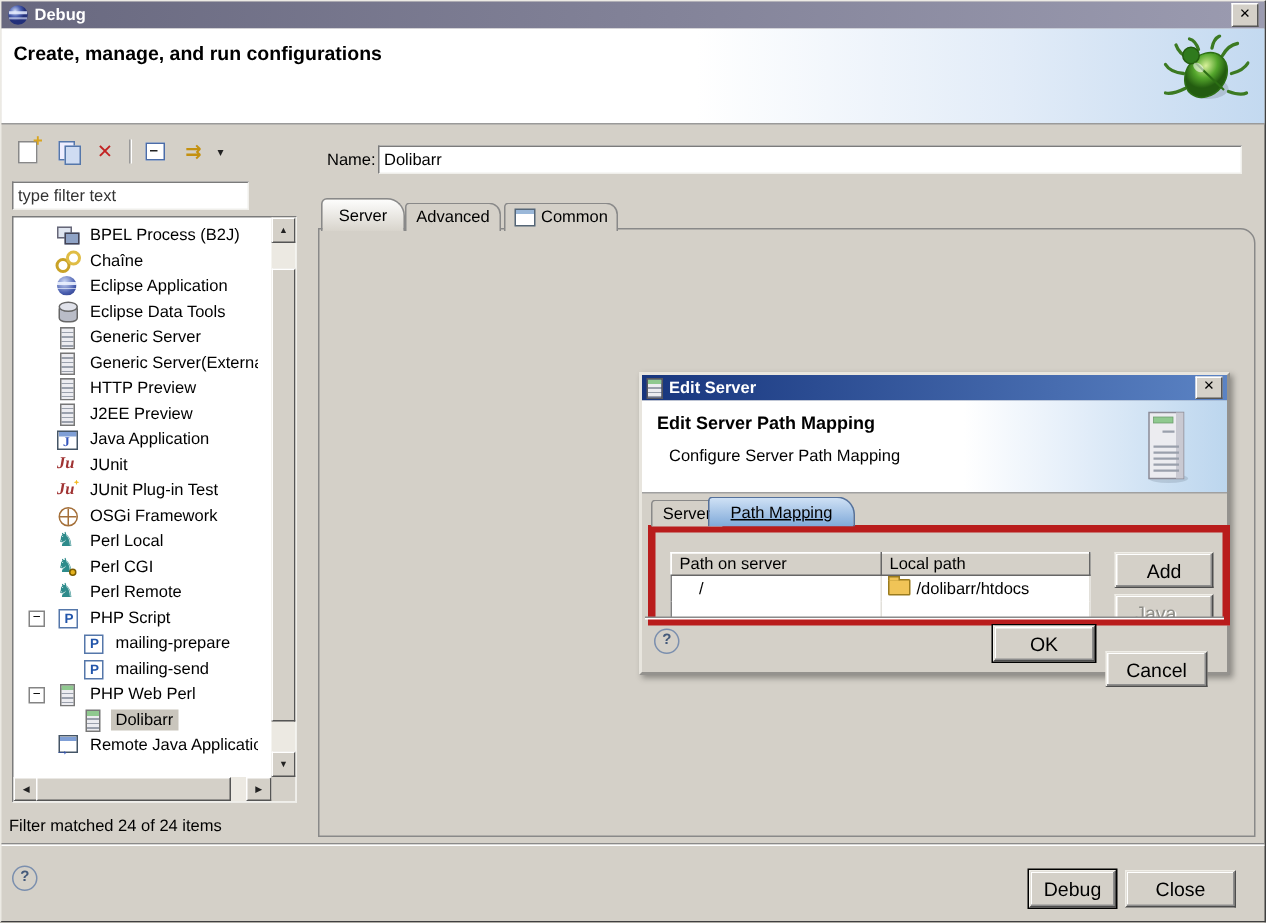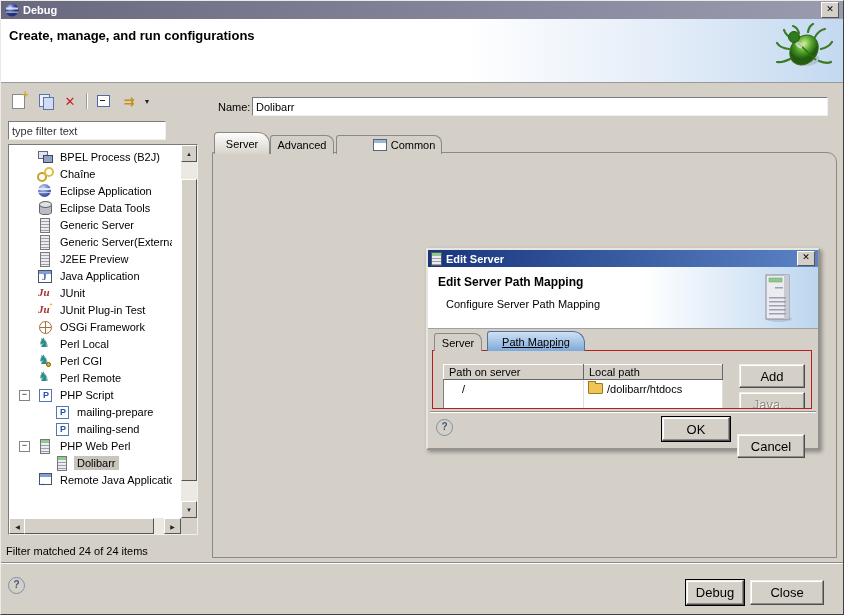--- a/index.html
+++ b/index.html
@@ -105,21 +105,21 @@
   .tabbody-main{left:212px;top:152px;width:623px;height:404px;border:1px solid #898989;border-radius:0 10px 0 0;background:#d4d0c8;z-index:1;}
   
   .dialog{left:426px;top:248px;width:390px;height:198px;background:#d4d0c8;z-index:50;
           border:2px outset #e8e5de;box-shadow:2px 2px 4px rgba(0,0,0,.35);}
   .dlg-titlebar{position:absolute;left:0;top:0;right:0;height:17px;background:linear-gradient(90deg,#17357d,#5b83c4);
                 display:flex;align-items:center;padding:0 3px;color:#fff;font-weight:bold;}
   .dlg-header{position:absolute;left:0;top:17px;right:0;height:61px;background:linear-gradient(90deg,#ffffff 55%,#e7f0fa 72%,#bcd6ee);
               border-bottom:1px solid #a0a0a0;}
   .mini-server{width:9px;height:12px;margin-right:4px;background:linear-gradient(180deg,#8fc98f 0 3px,transparent 3px),
                repeating-linear-gradient(180deg,#ececf0 0 2px,#9aa0ac 2px 3px);border:1px solid #56565e;}
-  .dlg-tabbody{position:absolute;left:4px;top:100px;width:378px;height:57px;border:1px solid #b91c1c;background:#d4d0c8;overflow:hidden;}
+  .dlg-tabbody{position:absolute;left:4px;top:100px;width:378px;height:57px;border:5px solid #b91c1c;background:#d4d0c8;overflow:hidden;}
   .ptable{position:absolute;left:10px;top:13px;width:280px;border:1px solid #808080;background:#fff;border-collapse:collapse;}
   .ptable .hc{background:#d4d0c8;border:1px solid;border-color:#fff #666 #666 #fff;padding:1px 5px;height:15px;
               font-weight:normal;text-align:left;box-sizing:border-box;}
   .ptable td{height:17px;padding:0 4px;border-right:1px solid #e2e0da;}
   .folder{display:inline-block;width:13px;height:9px;background:#f0c457;border:1px solid #9a7b1e;border-radius:1px;
           position:relative;vertical-align:-1px;margin-right:4px;}
   .folder::before{content:"";position:absolute;left:-1px;top:-3px;width:6px;height:2px;background:#f0c457;border:1px solid #9a7b1e;border-bottom:none;}
 </style>
 </head>
 <body>
@@ -210,20 +210,24 @@
     <div class="trow">
         <span class="ico ico-server"></span>
         <span class="lbl">Generic Server</span>
       </div>
     <div class="trow">
         <span class="ico ico-server"></span>
         <span class="lbl">Generic Server(External La</span>
       </div>
     <div class="trow">
         <span class="ico ico-server"></span>
+        <span class="lbl">HTTP Preview</span>
+      </div>
+    <div class="trow">
+        <span class="ico ico-server"></span>
         <span class="lbl">J2EE Preview</span>
       </div>
     <div class="trow">
         <span class="ico ico-jwin app"></span>
         <span class="lbl">Java Application</span>
       </div>
     <div class="trow">
         <span class="ico ico-junit"></span>
         <span class="lbl">JUnit</span>
       </div>
@@ -293,21 +297,21 @@
 
 <div class="abs" style="left:218px;top:101px;">Name:</div>
 <input class="abs field" style="left: 252px; top: 97px; width: 576px; height: 19px;" value="Dolibarr">
 
 <div class="tab active-main abs" style="left:214px;top:132px;width:54px;height:21px;">
     <span>Server</span>
   </div>
 <div class="tab inactive abs" style="left:270px;top:135px;width:62px;height:18px;">
     <span>Advanced</span>
   </div>
-<div class="tab inactive abs" style="left:336px;top:135px;width:74px;height:18px;padding-left:30px;">
+<div class="tab inactive abs" style="left:336px;top:135px;width:74px;height:18px;">
     <span class="ico-table"></span>
     <span>Common</span>
   </div>
 <div class="abs tabbody-main"></div>
 
 <div class="abs grp" style="left:222px;top:166px;width:604px;height:140px;">
   <span class="legend">Server</span>
   <div class="abs" style="left:14px;top:26px;">Server Debugger:</div>
   <div class="combo abs" style="left:118px;top:21px;width:130px;height:20px;">
     <span class="combo-text">XDebug</span>
@@ -385,21 +389,21 @@
       <rect x="7" y="24" width="17" height="1.5" fill="#9aa0ac"></rect>
       <rect x="7" y="28" width="17" height="1.5" fill="#9aa0ac"></rect>
       <rect x="7" y="32" width="17" height="1.5" fill="#9aa0ac"></rect>
       <rect x="7" y="36" width="17" height="1.5" fill="#9aa0ac"></rect>
       <rect x="7" y="40" width="17" height="1.5" fill="#9aa0ac"></rect>
     </svg>
   </div>
   <div class="tab inactive" style="left:6px;top:83px;width:46px;height:17px;">
       <span>Server</span>
     </div>
-  <div class="tab active-blue" style="left:59px;top:81px;width:96px;height:19px;align-items:center;">
+  <div class="tab active-blue" style="left:44px;top:81px;width:96px;height:19px;align-items:center;">
       <span>Path Mapping</span>
     </div>
   <div class="dlg-tabbody">
     <table class="ptable">
       <tbody>
           <tr>
         <th class="hc" style="width:140px;">Path on server</th>
         <th class="hc">Local path</th>
       </tr>
       <tr>

